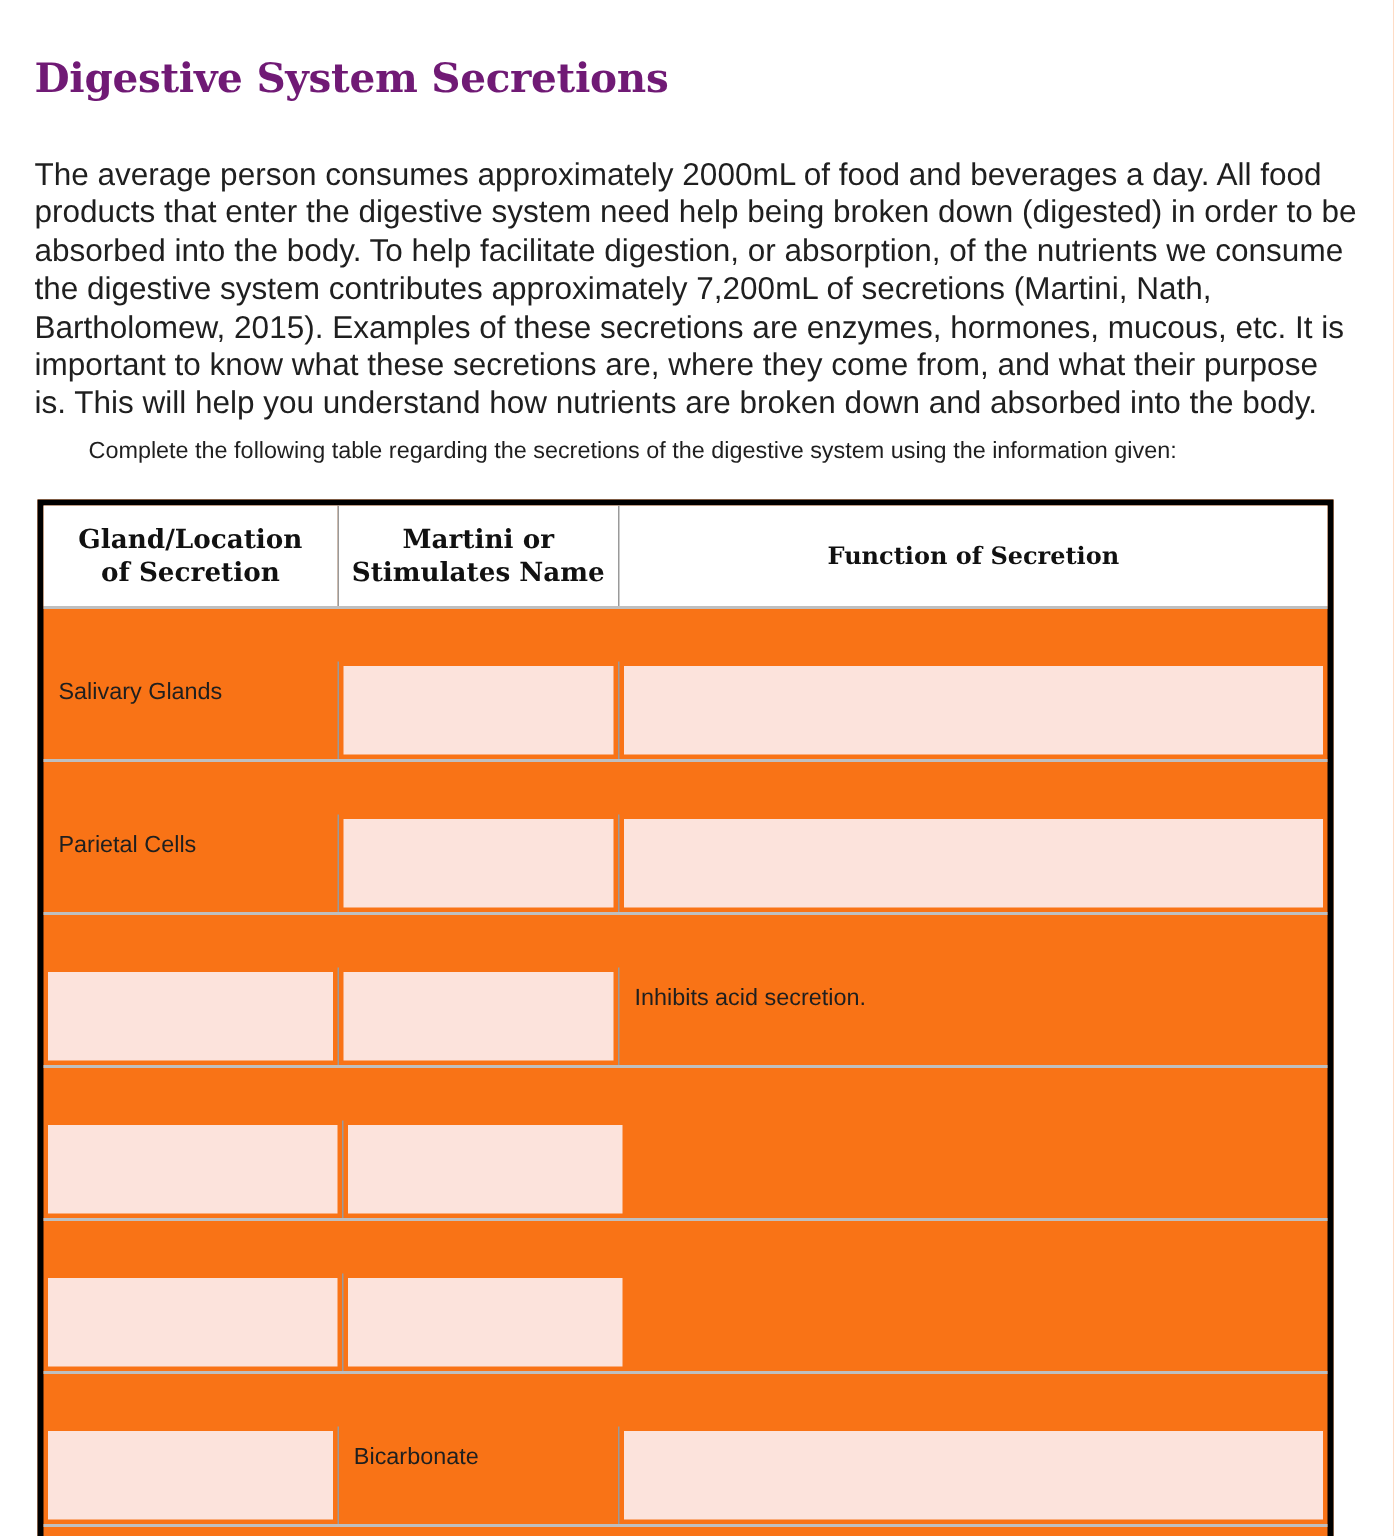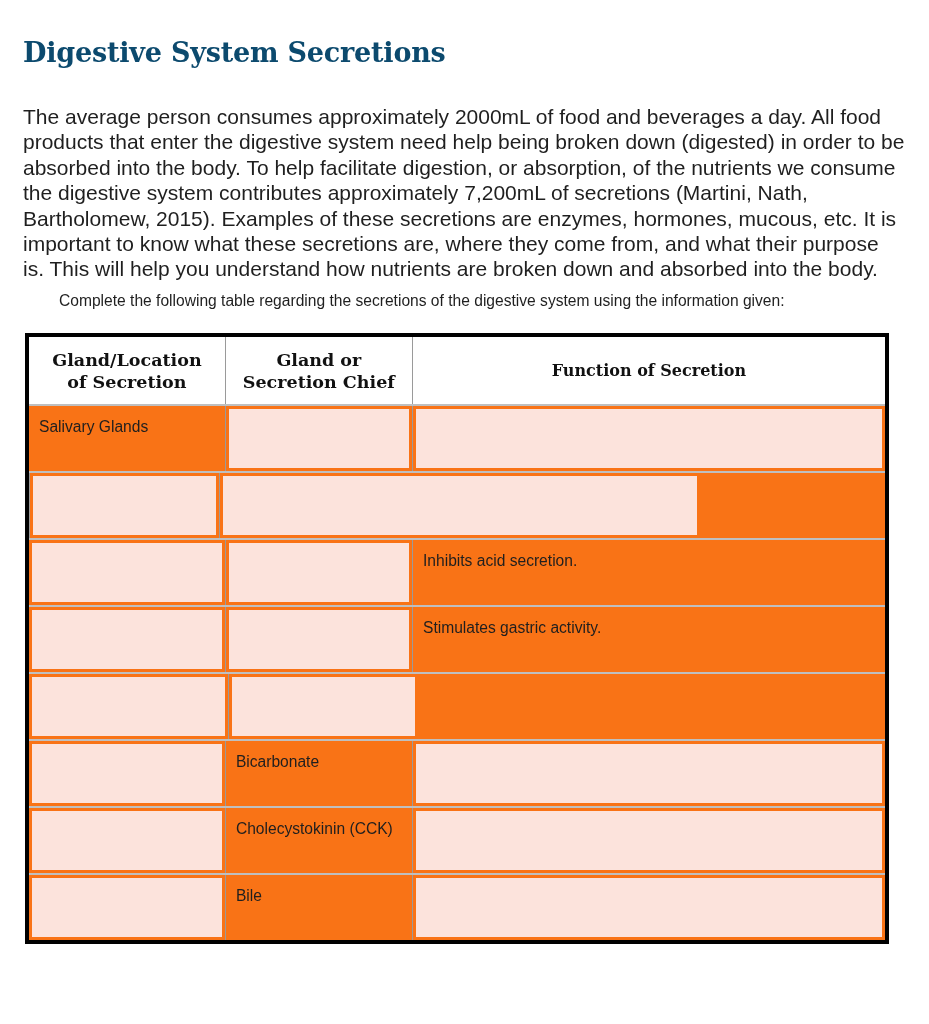--- a/index.html
+++ b/index.html
@@ -22,21 +22,21 @@
     padding: 0;
   }
   .doc-title {
     position: absolute;
     left: 23px;
     top: 20px;
     font-family: "DejaVu Serif", serif;
     font-weight: bold;
     font-size: 27px;
     letter-spacing: -0.2px;
-    color: #0c4a6e;
+    color: #701a75;
     line-height: 1.1;
     white-space: nowrap;
   }
   .intro-paragraph {
     position: absolute;
     left: 23px;
     top: 83px;
     width: 882px;
     font-size: 21px;
     line-height: 25.4px;
@@ -99,20 +99,21 @@
 
   .body-row .tcell {
     height: 65px;
     display: flex;
     align-items: flex-start;
     padding: 9px 10px 0 10px;
     font-size: 15.6px;
     line-height: 23px;
     color: #1f1f1f;
     overflow: hidden;
+    margin-top: 35px;
   }
 
   .fill-box {
     position: absolute;
     left: 3px;
     right: 3px;
     top: 3px;
     bottom: 3px;
     background: #fce3dc;
   }
@@ -136,22 +137,22 @@
 
     <div class="trow header-row">
       <div class="tcell col-gland">
         <span>
           <span>Gland/Location</span><br>
           <span>of Secretion</span>
         </span>
       </div>
       <div class="tcell col-enzyme">
         <span>
-          <span>Gland or</span><br>
-          <span>Secretion Chief</span>
+          <span>Martini or</span><br>
+          <span>Stimulates Name</span>
         </span>
       </div>
       <div class="tcell col-func">
         <span>Function of Secretion</span>
       </div>
     </div>
 
     <div class="trow body-row">
       <div class="tcell col-gland">
         <span class="cell-text">Salivary Glands</span>
@@ -160,20 +161,23 @@
         <span class="fill-box"></span>
         <span class="cell-text"></span>
       </div>
       <div class="tcell col-func">
         <span class="fill-box"></span>
         <span class="cell-text"></span>
       </div>
     </div>
 
     <div class="trow body-row">
+      <div class="tcell col-gland">
+        <span class="cell-text">Parietal Cells</span>
+      </div>
       <div class="tcell col-enzyme">
         <span class="fill-box"></span>
         <span class="cell-text"></span>
       </div>
       <div class="tcell col-func">
         <span class="fill-box"></span>
         <span class="cell-text"></span>
       </div>
     </div>
 
@@ -193,23 +197,20 @@
     </div>
 
     <div class="trow body-row">
       <div class="tcell col-gland">
         <span class="fill-box"></span>
         <span class="cell-text"></span>
       </div>
       <div class="tcell col-enzyme">
         <span class="fill-box"></span>
         <span class="cell-text"></span>
-      </div>
-      <div class="tcell col-func">
-        <span class="cell-text">Stimulates gastric activity.</span>
       </div>
     </div>
 
     <div class="trow body-row">
       <div class="tcell col-gland">
         <span class="fill-box"></span>
         <span class="cell-text"></span>
       </div>
       <div class="tcell col-enzyme">
         <span class="fill-box"></span>

